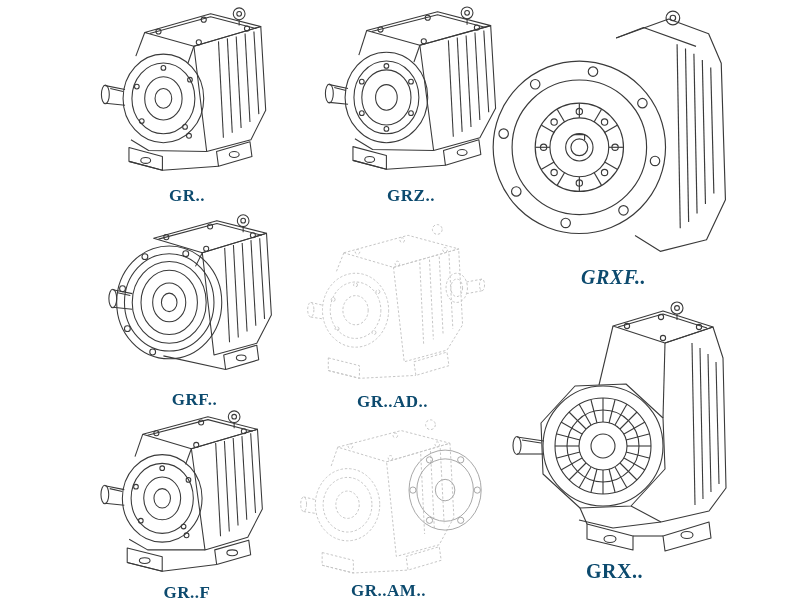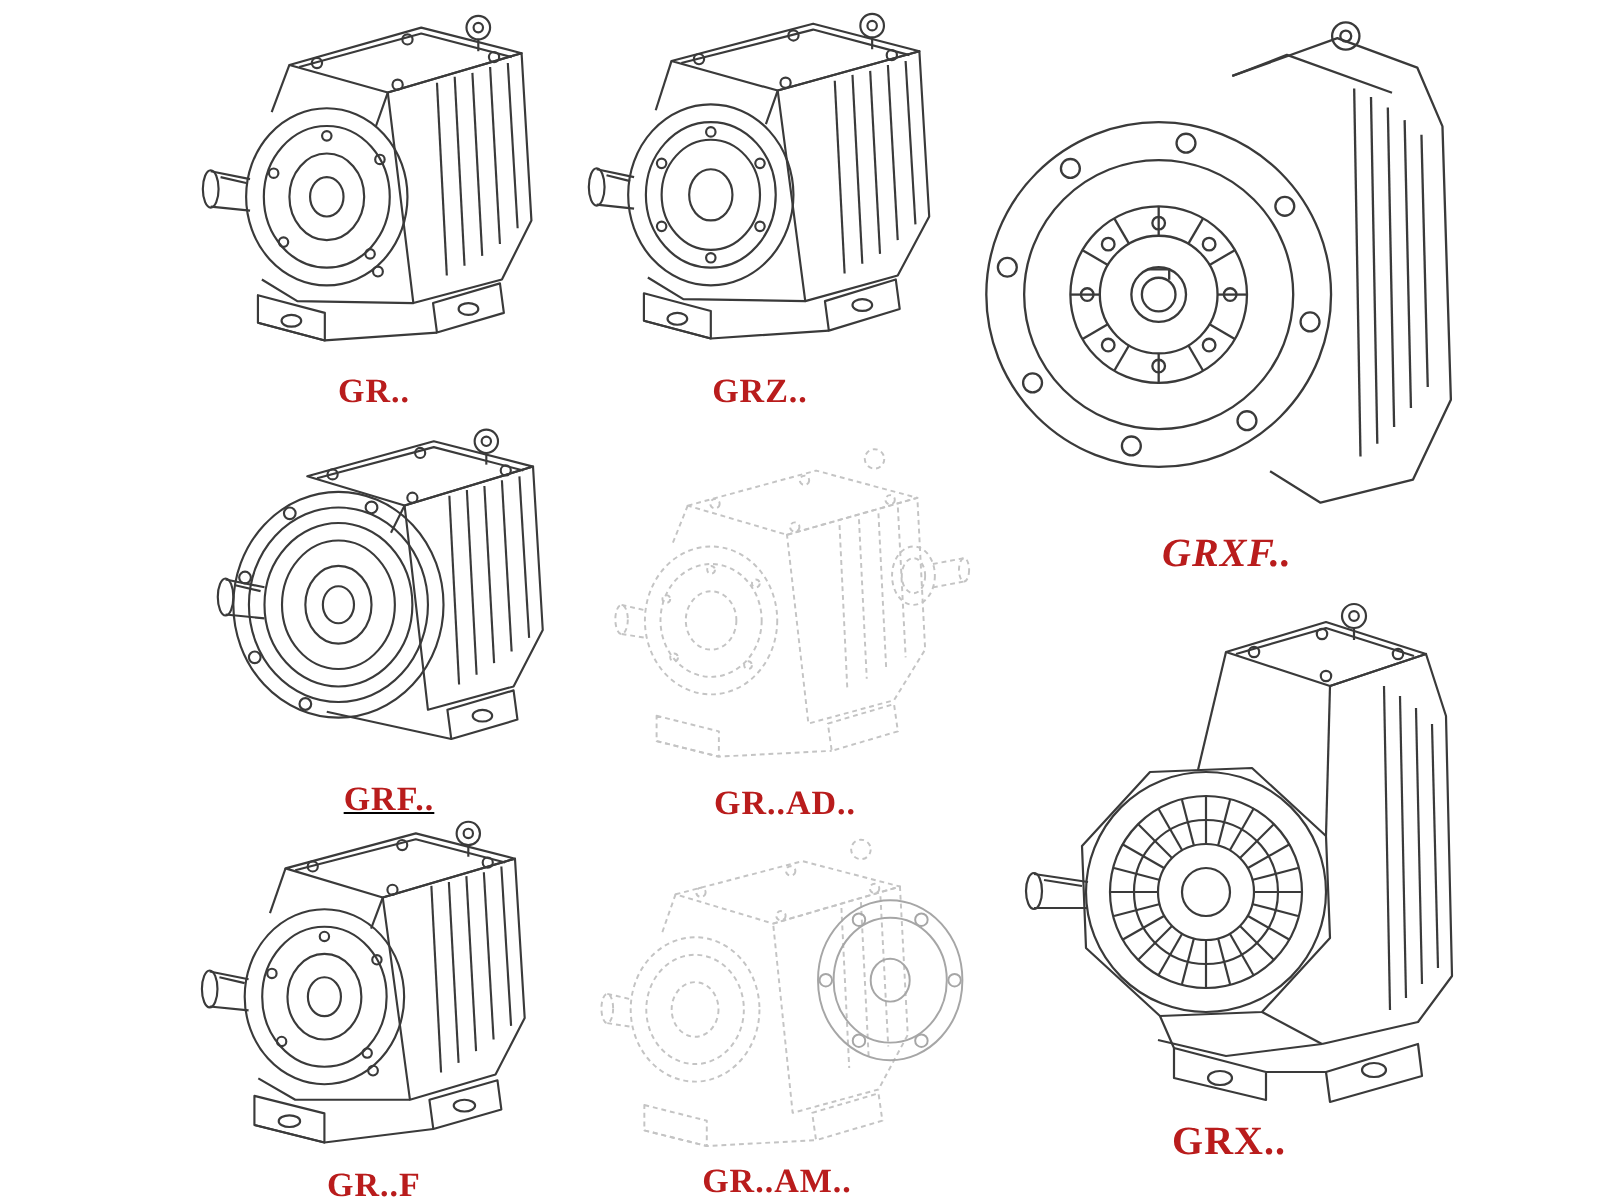--- a/index.html
+++ b/index.html
@@ -1,21 +1,21 @@
 <!DOCTYPE html>
 <html><head>
 <meta charset="utf-8">
 <style>
   * { margin:0; padding:0; box-sizing:border-box; }
   html,body { width:800px; height:600px; }
   body { background:#ffffff; font-family:"Liberation Serif", serif; }
   .canvas { position:relative; width:800px; height:600px; background:#ffffff; overflow:hidden; }
   .figure { position:absolute; display:flex; flex-direction:column; align-items:center; }
   .figure svg { display:block; }
-  .fig-label { font-weight:bold; font-size:17px; letter-spacing:.5px; color:#b91c1c; margin-top:2px; white-space:nowrap; }
+  .fig-label { font-weight:bold; font-size:17px; letter-spacing:.5px; color:#0c4a6e; margin-top:2px; white-space:nowrap; }
   .fig-label.lg { font-size:20px; margin-top:6px; }
 </style>
 </head>
 <body>
 
 <div class="canvas">
 
   <div class="figure" style="left:88px; top:2px; width:198px;">
     <svg viewBox="0 0 195 185" width="195" height="182">
       <g fill="none" stroke-width="1.1" stroke-linejoin="round" stroke="#3a3a3a">
@@ -54,21 +54,21 @@
         <path d="M38 148 L72 157 L72 171 L38 162 Z"></path>
           <ellipse cx="55" cy="161" rx="5" ry="3"></ellipse>
         <path d="M127 152 L161 142 L163 157 L129 167 Z"></path>
           <ellipse cx="145" cy="155" rx="5" ry="3"></ellipse>
         <path d="M38 162 L72 171 L129 167"></path>
       </g>
     </svg>
     <div class="fig-label">GR..</div>
   </div>
 
-  <div class="figure" style="left:280px; top:2px; width:200px;">
+  <div class="figure" style="left:311px; top:2px; width:200px;">
     <svg viewBox="0 0 190 185" width="190" height="182">
       <g fill="none" stroke-width="1.1" stroke-linejoin="round" stroke="#3a3a3a">
         <circle cx="152" cy="11" r="6"></circle>
           <circle cx="152" cy="11" r="2.4"></circle>
           <path d="M152 17 L152 23"></path>
         <path d="M50 29 L122 10 L176 24 L104 44 Z"></path>
         <path d="M55 30 L122 13 L171 26"></path>
         <circle cx="64" cy="28" r="2.6"></circle>
           <circle cx="112" cy="16" r="2.6"></circle>
           <circle cx="162" cy="26" r="2.6"></circle>
@@ -151,21 +151,21 @@
           <circle cx="85" cy="104" r="3"></circle>
           <circle cx="109" cy="114" r="3"></circle>
         <circle cx="85" cy="138" r="13"></circle>
         <circle cx="85" cy="138" r="8"></circle>
         <path d="M80 126 L90 126 L90 131"></path>
       </g>
     </svg>
     <div class="fig-label lg">GRXF..</div>
   </div>
 
-  <div class="figure" style="left:92px; top:208px; width:205px;text-decoration:underline;">
+  <div class="figure" style="left:92px; top:208px; width:205px;">
     <svg viewBox="0 0 205 185" width="200" height="180">
       <g fill="none" stroke-width="1.1" stroke-linejoin="round" stroke="#3a3a3a">
         <circle cx="152" cy="13" r="6"></circle>
           <circle cx="152" cy="13" r="2.4"></circle>
           <path d="M152 19 L152 25"></path>
         <path d="M60 31 L125 13 L176 26 L110 46 Z"></path>
         <path d="M65 32 L125 16 L171 28"></path>
         <circle cx="73" cy="30" r="2.6"></circle>
           <circle cx="118" cy="19" r="2.6"></circle>
           <circle cx="162" cy="28" r="2.6"></circle>

